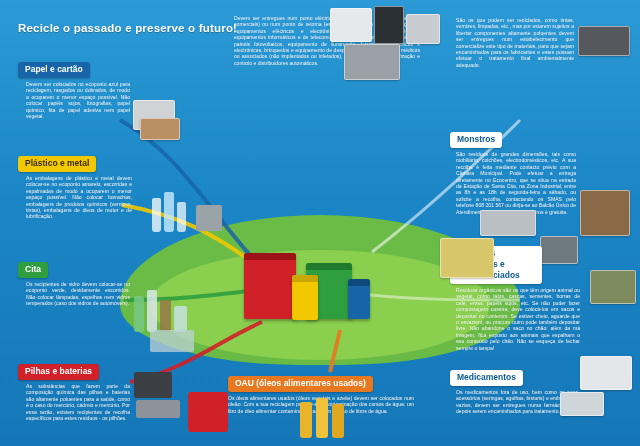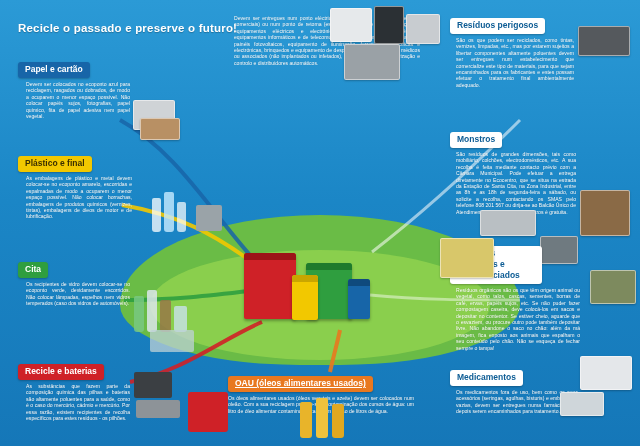--- a/index.html
+++ b/index.html
@@ -57,21 +57,21 @@
     font-size:5.1px;
     line-height:6.4px;
     text-align:justify;
     margin-top:3px;
     text-shadow:0 0 1px rgba(0,0,0,.18);
   }
   .yellow  { background:#f2c800; color:#3a3000 !important; }
   .blue    { background:#1765a8; }
   .green   { background:#2f9e3f; }
   .red     { background:#cf2127; }
-  .orange  { background:#e8781f;text-decoration:underline; }
+  .orange  { background:#e8781f; }
   .white   { background:#ffffff; color:#0d5c94 !important; }
   .photo {
     background:#d9dee2;
     border:1px solid rgba(255,255,255,.5);
     border-radius:2px;
     box-shadow:0 1px 2px rgba(0,0,0,.25);
   }
   
   .bins { position:absolute; left:244px; top:235px; width:120px; height:95px; }
   .bin { position:absolute; border-radius:3px 3px 2px 2px; box-shadow:0 2px 3px rgba(0,0,0,.3); }
@@ -109,21 +109,21 @@
   <div class="title">Recicle o passado e preserve o futuro!</div>
 
   <div class="panel" style="left:18px; top:58px; width:112px;">
     <span class="phead blue">Papel e cartão</span>
     <div class="pbody" style="width:104px; margin-left:8px;">Devem ser colocados no ecoponto azul para reciclagem, rasgados ou dobrados, de modo a ocuparem o menor espaço possível. Não colocar papéis sujos, fotografias, papel químico, fita de papel adesiva nem papel vegetal.</div>
   </div>
   <div class="photo" style="position:absolute;left:133px;top:100px;width:42px;height:30px;background:#cfd3d6;"></div>
   <div class="photo" style="position:absolute;left:140px;top:118px;width:40px;height:22px;background:#b89064;"></div>
 
   <div class="panel" style="left:18px; top:152px; width:112px;">
-    <span class="phead yellow">Plástico e final</span>
+    <span class="phead yellow">Plástico e metal</span>
     <div class="pbody" style="width:106px; margin-left:8px;">As embalagens de plástico e metal devem colocar-se no ecoponto amarelo, escorridas e espalmadas de modo a ocuparem o menor espaço possível. Não colocar borrachas, embalagens de produtos químicos (vernizes, tintas), embalagens de óleos de motor e de lubrificação.</div>
   </div>
   <div style="position:absolute;left:150px;top:190px;width:46px;height:46px;">
     <div class="bottle" style="left:2px;top:8px;width:9px;height:34px;background:rgba(255,255,255,.75);"></div>
     <div class="bottle" style="left:14px;top:2px;width:10px;height:40px;background:rgba(200,235,255,.8);"></div>
     <div class="bottle" style="left:27px;top:12px;width:9px;height:30px;background:rgba(255,255,255,.7);"></div>
   </div>
   <div style="position:absolute;left:196px;top:205px;width:26px;height:26px;background:#9aa3a8;border-radius:2px;"></div>
 
   <div class="panel" style="left:18px; top:258px; width:112px;">
@@ -132,36 +132,35 @@
   </div>
   <div style="position:absolute;left:134px;top:290px;width:56px;height:44px;">
     <div class="bottle" style="left:0;top:6px;width:10px;height:36px;background:rgba(120,200,130,.85);"></div>
     <div class="bottle" style="left:13px;top:0px;width:10px;height:42px;background:rgba(220,230,235,.85);"></div>
     <div class="bottle" style="left:26px;top:10px;width:11px;height:32px;background:rgba(150,120,70,.85);"></div>
     <div class="bottle" style="left:40px;top:16px;width:13px;height:26px;background:rgba(200,225,235,.8);"></div>
   </div>
   <div style="position:absolute;left:150px;top:330px;width:44px;height:22px;background:rgba(190,210,215,.75);border-radius:2px;"></div>
 
   <div class="panel" style="left:18px; top:360px; width:112px;">
-    <span class="phead red">Recicle e baterias</span>
+    <span class="phead red">Pilhas e baterias</span>
     <div class="pbody" style="width:104px; margin-left:8px;">As substâncias que fazem parte da composição química das pilhas e baterias são altamente poluentes para a saúde, como é o caso do mercúrio, cádmio e mercúrio. Por essa razão, existem recipientes de recolha específicos para estes resíduos - os pilhões.</div>
   </div>
   <div style="position:absolute;left:134px;top:372px;width:38px;height:26px;background:#3b3f43;border-radius:2px;"></div>
   <div style="position:absolute;left:136px;top:400px;width:44px;height:18px;background:#8d9398;border-radius:2px;"></div>
 
   <div class="panel" style="left:234px; top:12px; width:190px;">
     <div class="pbody" style="width:186px;">Devem ser entregues num ponto eléctrico (disponível nas grandes superfícies comerciais) ou num ponto de retoma (estabelecimentos de comercialização de equipamentos eléctricos e electrónicos). Inclui os electrodomésticos, equipamentos informáticos e de telecomunicações, equipamento de consumo e painéis fotovoltaicos, equipamento de iluminação, ferramentas eléctricas e electrónicas, brinquedos e equipamento de desporto e lazer, dispositivos médicos ou associados (não implantados ou infetados), instrumentos de monitorização e controlo e distribuidores automáticos.</div>
   </div>
   <div class="photo" style="position:absolute;left:330px;top:8px;width:42px;height:34px;background:#e6e9eb;"></div>
   <div class="photo" style="position:absolute;left:374px;top:6px;width:30px;height:38px;background:#2b3034;"></div>
   <div class="photo" style="position:absolute;left:406px;top:14px;width:34px;height:30px;background:#c8ccd0;"></div>
   <div class="photo" style="position:absolute;left:344px;top:44px;width:56px;height:36px;background:#9aa1a6;"></div>
 
   <div class="panel" style="left:450px; top:14px; width:124px;">
-    <span class="phead white">Resíduos perigosos</span>
     <div class="pbody" style="width:118px; margin-left:6px;">São os que podem ser reciclados, como tintas, vernizes, limpadas, etc., mas por estarem sujeitos a libertar componentes altamente poluentes devem ser entregues num estabelecimento que comercialize este tipo de materiais, para que sejam encaminhados para os fabricantes e estes possam efetuar o tratamento final ambientalmente adequado.</div>
   </div>
   <div class="photo" style="position:absolute;left:578px;top:26px;width:52px;height:30px;background:#55595d;"></div>
 
   <div class="panel" style="left:450px; top:128px; width:128px;">
     <span class="phead white">Monstros</span>
     <div class="pbody" style="width:120px; margin-left:6px;">São resíduos de grandes dimensões, tais como mobiliário, colchões, electrodomésticos, etc. A sua recolha é feita mediante contacto prévio com a Câmara Municipal. Pode efetuar a entrega diretamente no Ecocentro, que se situa na estrada da Estação de Santa Cita, na Zona Industrial, entre as 8h e as 18h de segunda-feira a sábado, ou solicite a recolha, contactando os SMAS pelo telefone 808 201 567 ou dirija-se ao Balcão Único de Atendimento. A remoção dos monstros é gratuita.</div>
   </div>
   <div class="photo" style="position:absolute;left:580px;top:190px;width:50px;height:46px;background:#8a6a46;"></div>
   <div class="photo" style="position:absolute;left:480px;top:210px;width:56px;height:26px;background:#b9bfc3;"></div>

